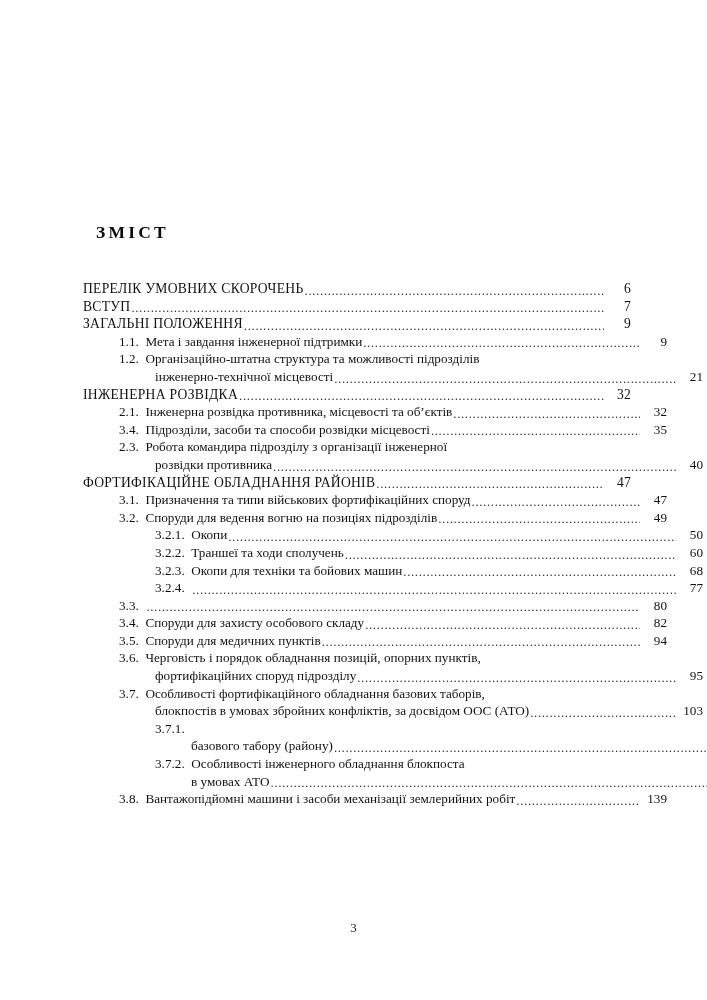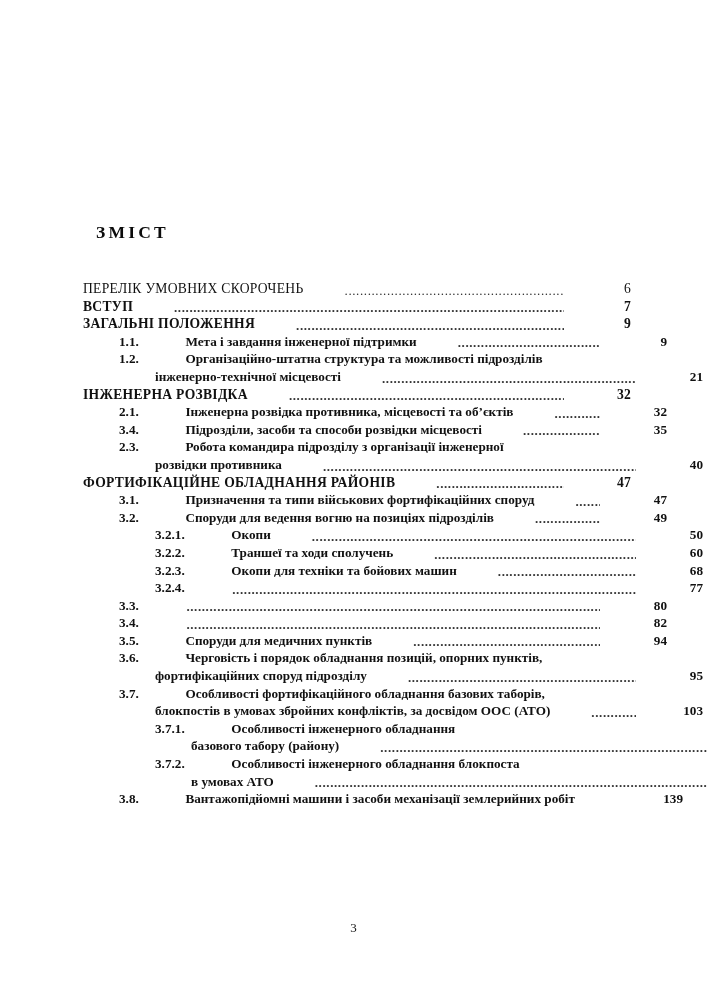--- a/index.html
+++ b/index.html
@@ -37,23 +37,22 @@
     top: 280px;
     width: 548px;
   }
   .row {
     display: flex;
     align-items: flex-end;
     font-size: 13.2px;
     line-height: 17.6px;
     color: #111;
     width: 100%;
-    gap: 40px;
-  }
-  .row + .row { margin-top: 0px; font-weight: bold; }
+  }
+  .row + .row { margin-top: 0px; }
 
   .num {
     flex: 0 0 auto;
     white-space: pre;
   }
   .txt {
     flex: 0 0 auto;
     white-space: pre;
   }
   .dots {
@@ -197,20 +196,21 @@
         <span class="dots">...........................................................................................................................................</span>
         <span class="pg">77</span>
       </div>
       <div class="row indent-1">
         <span class="num">3.3.  </span>
         <span class="dots">...........................................................................................................................................</span>
         <span class="pg">80</span>
       </div>
       <div class="row indent-1">
         <span class="num">3.4.  </span>
+        <span class="txt">Споруди для захисту особового складу</span>
         <span class="dots">...........................................................................................................................................</span>
         <span class="pg">82</span>
       </div>
       <div class="row indent-1">
         <span class="num">3.5.  </span>
         <span class="txt">Споруди для медичних пунктів</span>
         <span class="dots">...........................................................................................................................................</span>
         <span class="pg">94</span>
       </div>
       <div class="row indent-1">
@@ -226,21 +226,20 @@
         <span class="num">3.7.  </span>
         <span class="txt">Особливості фортифікаційного обладнання базових таборів,</span>
       </div>
       <div class="row indent-2">
         <span class="txt">блокпостів в умовах збройних конфліктів, за досвідом ООС (АТО)</span>
         <span class="dots">...........................................................................................................................................</span>
         <span class="pg">103</span>
       </div>
       <div class="row indent-2">
         <span class="num">3.7.1.  </span>
-        <span class="txt">Особливості інженерного обладнання</span>
       </div>
       <div class="row indent-3">
         <span class="txt">базового табору (району)</span>
         <span class="dots">...........................................................................................................................................</span>
       </div>
       <div class="row indent-2">
         <span class="num">3.7.2.  </span>
         <span class="txt">Особливості інженерного обладнання блокпоста</span>
       </div>
       <div class="row indent-3">

